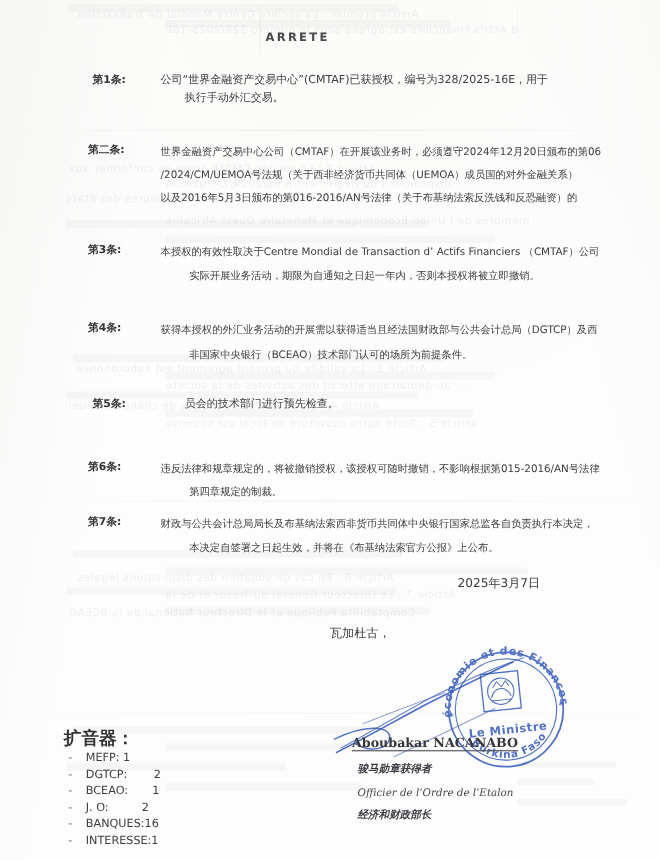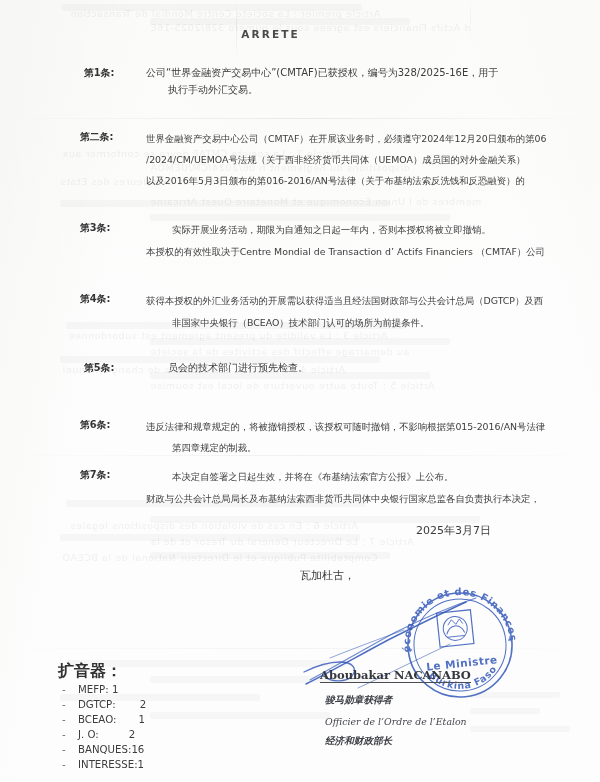--- a/index.html
+++ b/index.html
@@ -286,22 +286,22 @@
         <span class="ln">/2024/CM/UEMOA号法规（关于西非经济货币共同体（UEMOA）成员国的对外金融关系）</span>
         <span class="ln">以及2016年5月3日颁布的第016-2016/AN号法律（关于布基纳法索反洗钱和反恐融资）的</span>
       </div>
     </div>
   </div>
 
   <div class="article" style="top:219px;left:52px;width:500px;">
     <div class="article-row">
       <div class="art-label" style="width:66px;">第3条:</div>
       <div class="art-body" style="font-size:9.4px;line-height:2.3;">
+        <span class="ln">本授权的有效性取决于Centre Mondial de Transaction d’ Actifs Financiers （CMTAF）公司</span>
         <span class="ln" style="padding-left:26px;">实际开展业务活动，期限为自通知之日起一年内，否则本授权将被立即撤销。</span>
-        <span class="ln">本授权的有效性取决于Centre Mondial de Transaction d’ Actifs Financiers （CMTAF）公司</span>
       </div>
     </div>
   </div>
 
   <div class="article" style="top:290px;left:52px;width:500px;">
     <div class="article-row">
       <div class="art-label" style="width:66px;">第4条:</div>
       <div class="art-body" style="font-size:9.4px;line-height:2.3;">
         <span class="ln">获得本授权的外汇业务活动的开展需以获得适当且经法国财政部与公共会计总局（DGTCP）及西</span>
         <span class="ln" style="padding-left:26px;">非国家中央银行（BCEAO）技术部门认可的场所为前提条件。</span>
@@ -325,22 +325,22 @@
         <span class="ln">违反法律和规章规定的，将被撤销授权，该授权可随时撤销，不影响根据第015-2016/AN号法律</span>
         <span class="ln" style="padding-left:26px;">第四章规定的制裁。</span>
       </div>
     </div>
   </div>
 
   <div class="article" style="top:466px;left:52px;width:500px;">
     <div class="article-row">
       <div class="art-label" style="width:66px;">第7条:</div>
       <div class="art-body" style="font-size:9.4px;line-height:2.3;">
+        <span class="ln">财政与公共会计总局局长及布基纳法索西非货币共同体中央银行国家总监各自负责执行本决定，</span>
         <span class="ln" style="padding-left:26px;">本决定自签署之日起生效，并将在《布基纳法索官方公报》上公布。</span>
-        <span class="ln">财政与公共会计总局局长及布基纳法索西非货币共同体中央银行国家总监各自负责执行本决定，</span>
       </div>
     </div>
   </div>
 
   <div id="sign-date">2025年3月7日</div>
   <div id="sign-place">瓦加杜古，</div>
 
   <div id="signature-stroke">
     <svg width="220" height="110" viewBox="0 0 220 110" fill="none">
       <path d="M6 96 C 30 84, 58 68, 88 52 C 112 40, 140 26, 166 14" stroke="#2f55b8" stroke-width="1.5" stroke-linecap="round" opacity="0.85"></path>

